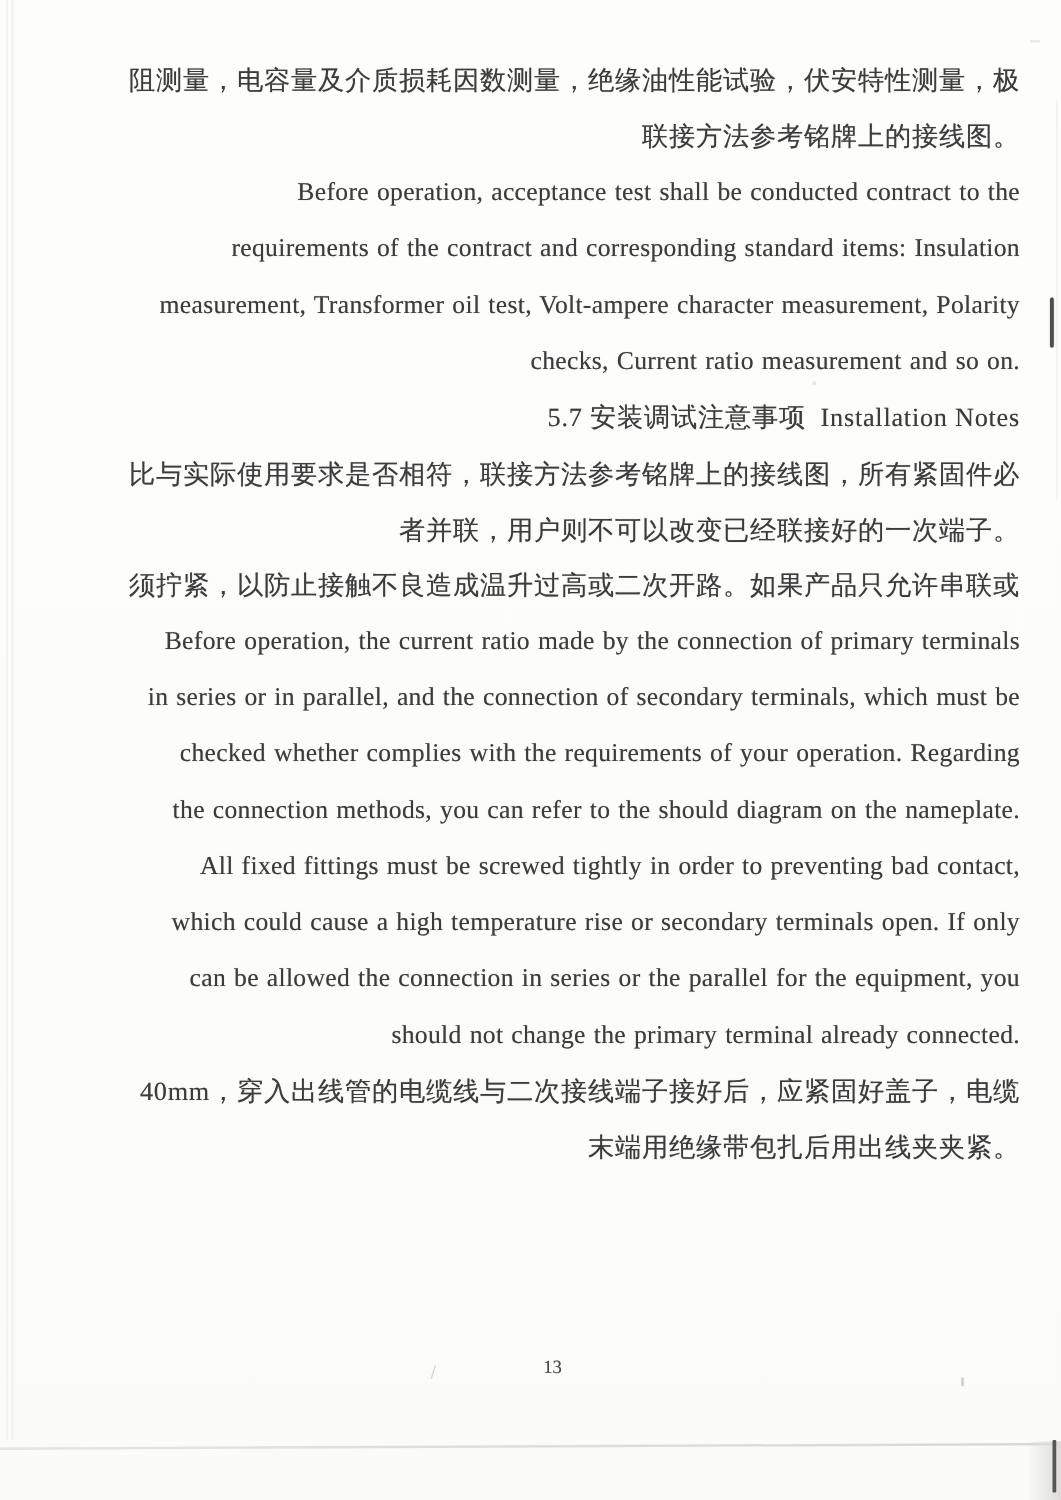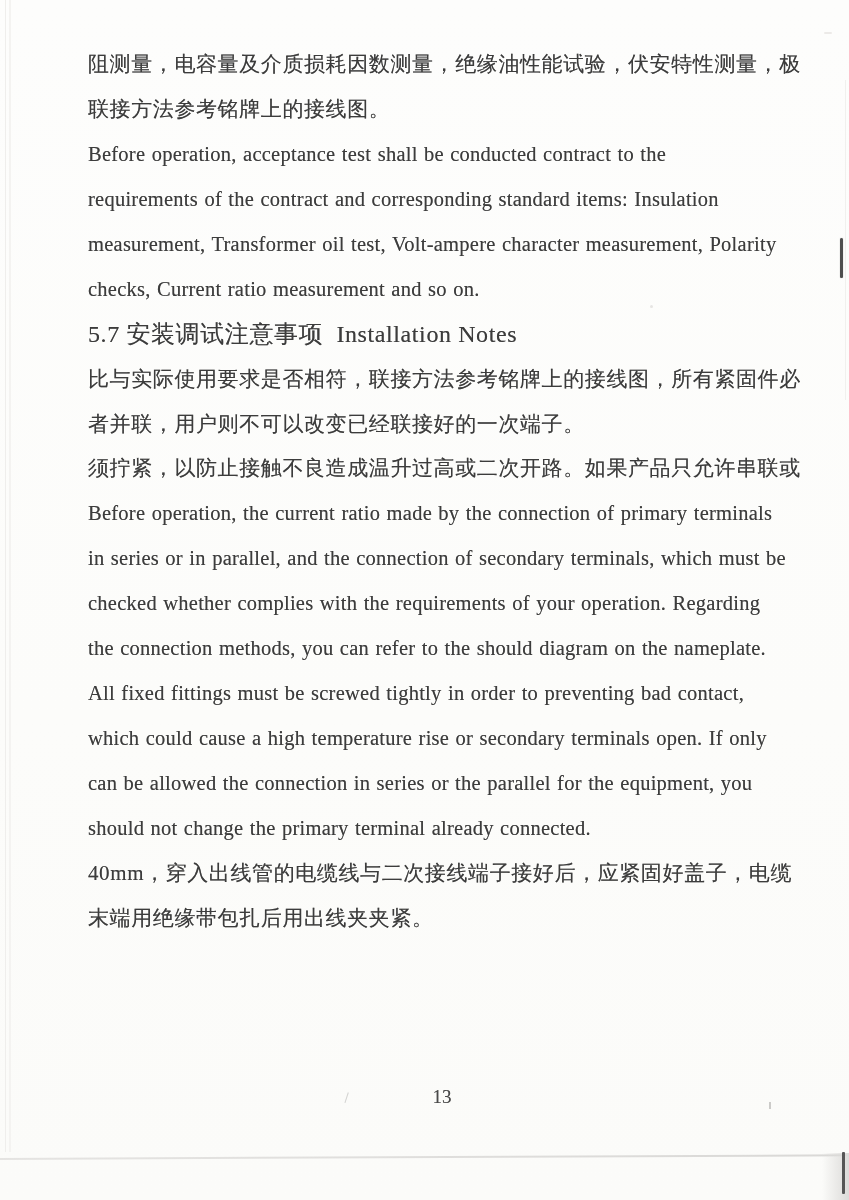--- a/index.html
+++ b/index.html
@@ -7,39 +7,40 @@
     position:relative;
     width:849px;height:1200px;
     margin:0 auto;
     background:linear-gradient(180deg,#fdfdfc 0%,#fcfcfa 60%,#fbfbf9 100%);
     overflow:hidden;
     font-family:"Liberation Serif","DejaVu Serif",serif;
   }
   
   .textblock{
     position:absolute;
-    left:88px;top:42px;right:8px;
+    left:88px;top:42px;right:33px;
     color:#3c3c3c;
     text-shadow:0 0 .6px rgba(90,90,90,.65);
+    text-align:right;
   }
   .line{
     height:44.95px;
     line-height:44.95px;
     white-space:pre;
     overflow:visible;
   }
   .zh{font-size:21px;letter-spacing:.6px;}
   .en{font-size:20.5px;letter-spacing:.25px;word-spacing:1px;}
-  .heading{font-size:24px;letter-spacing:.6px;}
+  .heading{font-size:21px;letter-spacing:.6px;}
   .pagenum{
     position:absolute;
     left:0;right:0;top:1086px;
     text-align:center;
     padding-left:35px;
-    font-size:19px;
+    font-size:15px;
     color:#4a4a4a;
     text-shadow:0 0 .5px rgba(90,90,90,.6);
   }
   
   .artifact{position:absolute;pointer-events:none;}
   .a-left-streak1{left:5px;top:0;width:1px;height:1152px;background:#efeeec;}
   .a-left-streak2{left:9px;top:0;width:2px;height:1152px;background:#f4f3f1;}
   .a-right-streak{left:845px;top:80px;width:1px;height:320px;background:#f1f0ee;}
   .a-right-mark{left:840px;top:238px;width:3px;height:40px;background:#4e4e4e;border-radius:2px;box-shadow:0 0 1px rgba(120,120,120,.8);}
   .a-bottom-edge{left:-8px;top:1158px;width:868px;height:2px;background:linear-gradient(to right,#e5e4e2,#d9d8d6);transform:rotate(-.25deg);transform-origin:left center;}

